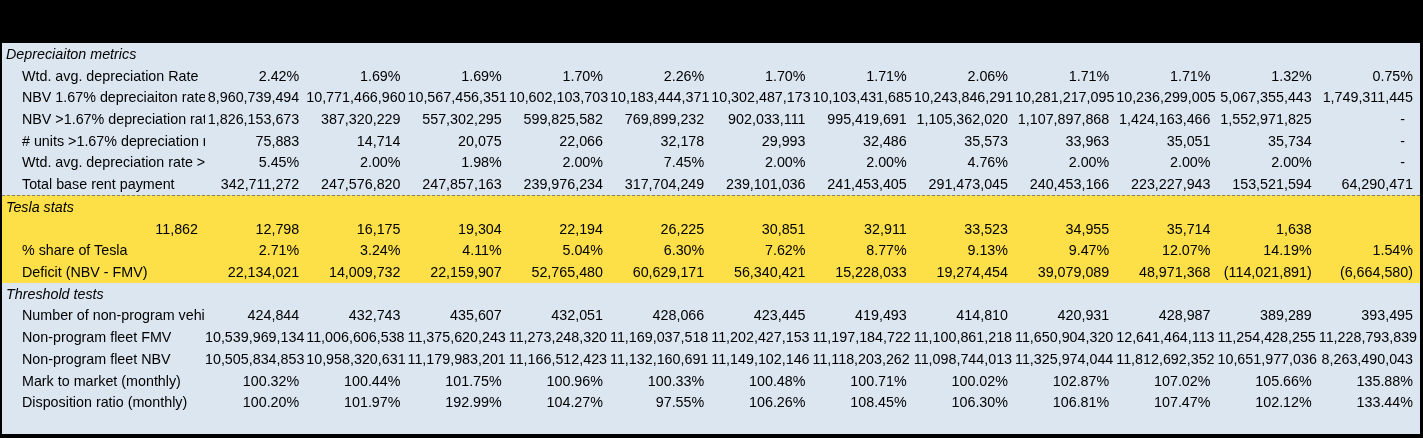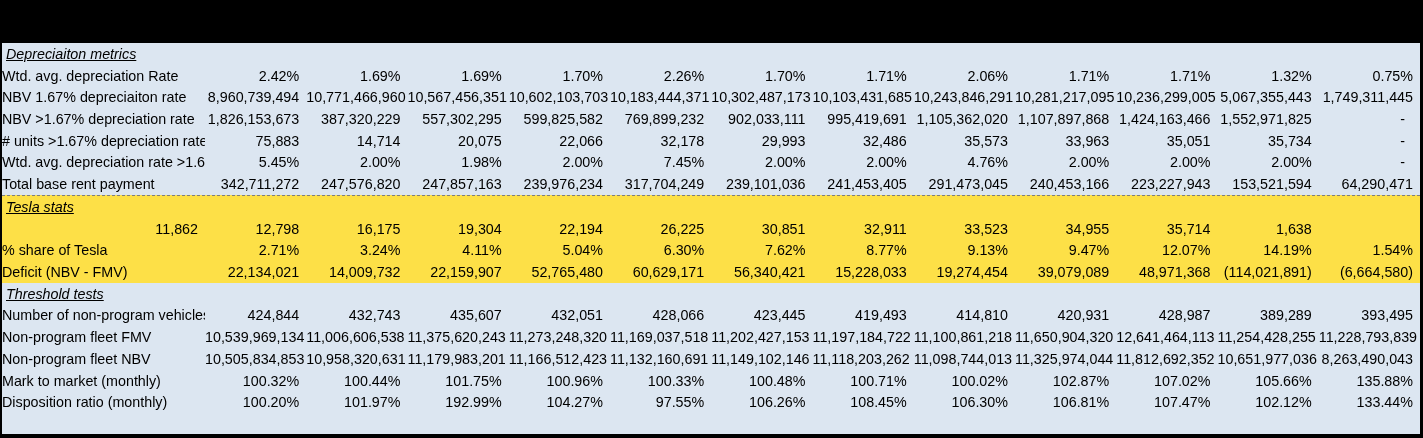--- a/index.html
+++ b/index.html
@@ -50,27 +50,26 @@
   .row {
     display: grid;
     grid-template-columns: 203px repeat(12, 1fr);
     height: 21.72px;
     align-items: center;
     font-size: 14.3px;
     color: #000000;
     white-space: nowrap;
   }
   .row-label {
-    padding-left: 0;
+    padding-left: 20px;
     text-align: left;
     overflow: hidden;
   }
   .section-header-label {
     font-style: italic;
-    text-decoration: underline;
     padding-left: 4px;
   }
   .cell {
     text-align: right;
     padding-right: 7px;
     overflow: hidden;
   }
   .cell.dash { padding-right: 15px; }
 </style>
 </head>

